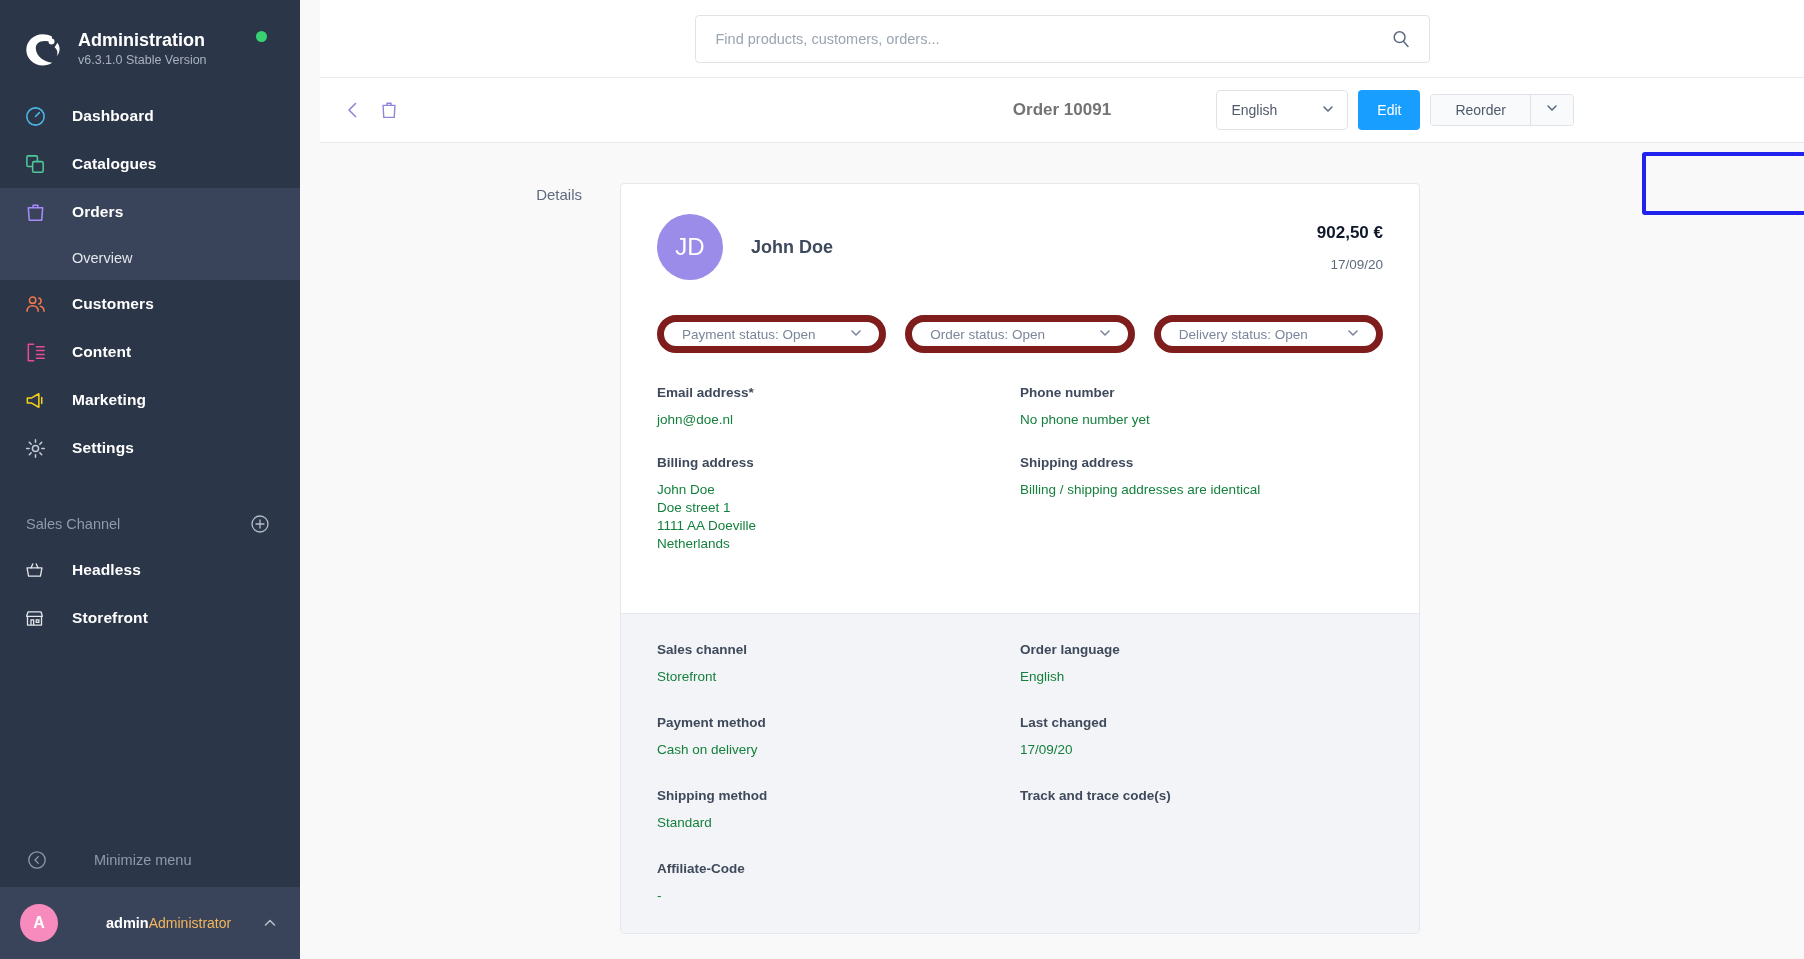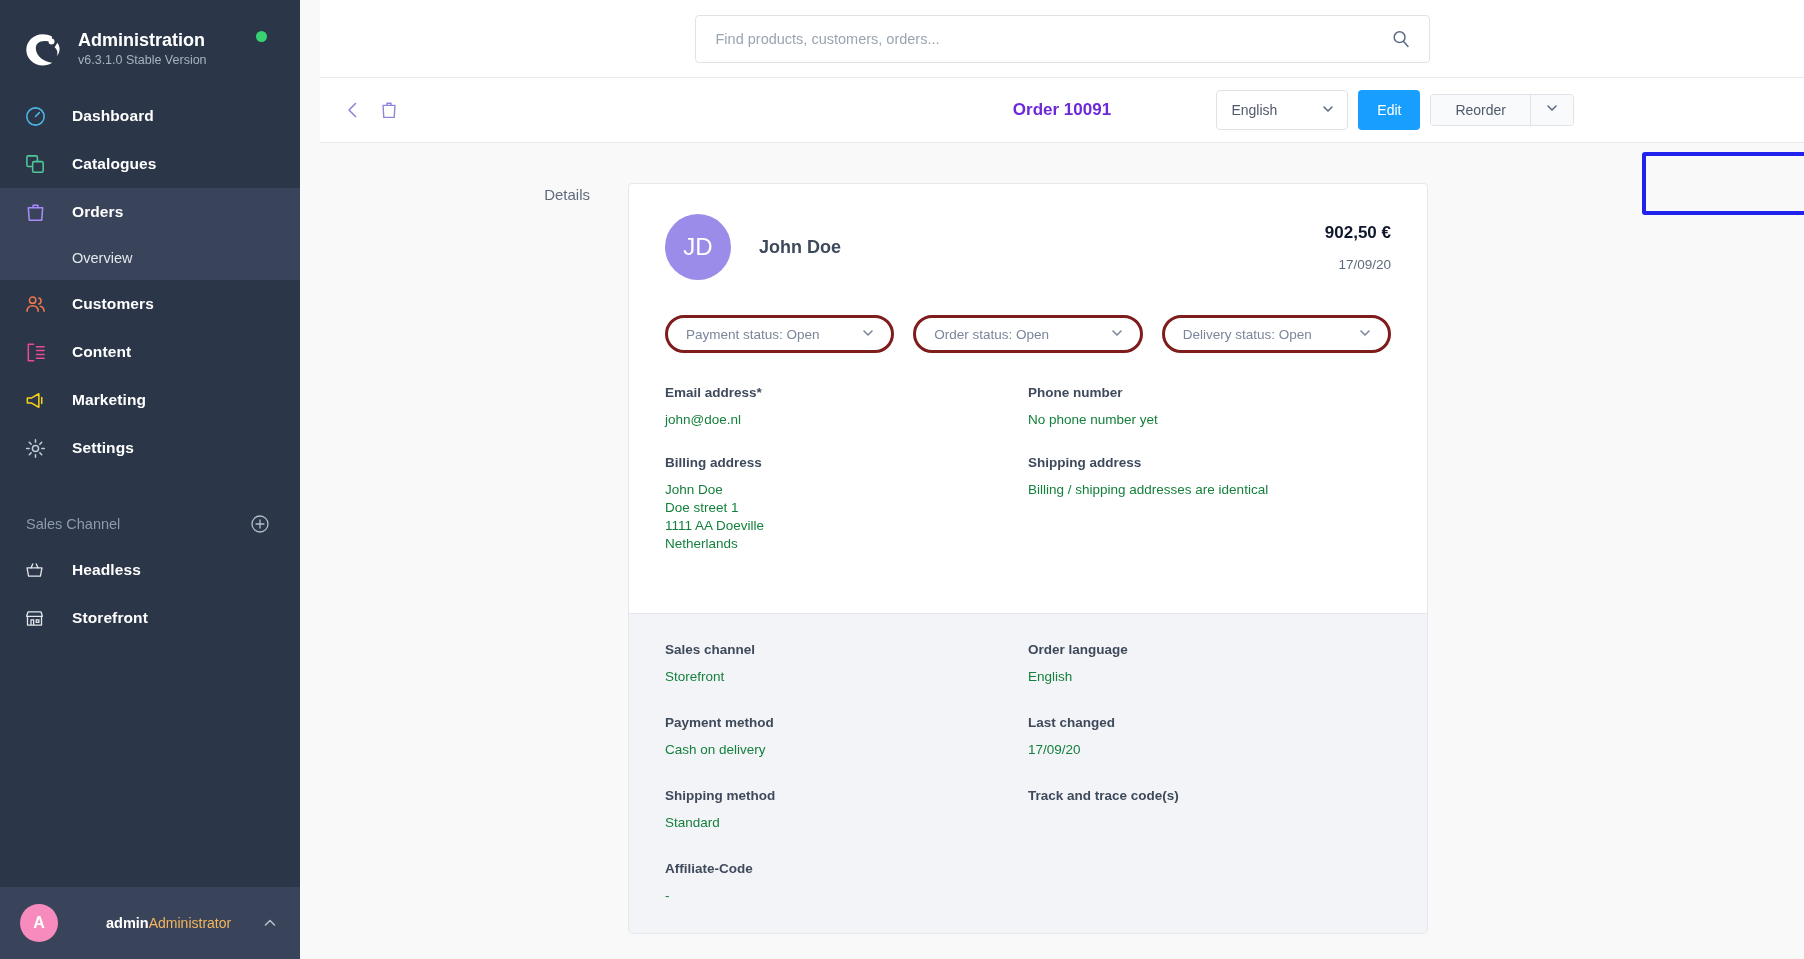--- a/index.html
+++ b/index.html
@@ -115,21 +115,21 @@
     border-bottom: 1px solid #e7e9ed;
     display: flex; align-items: center;
     padding: 0 0 0 22px;
     position: relative; flex: 0 0 65px;
   }
   .sm-back { width: 22px; height: 22px; margin-right: 14px; cursor: pointer; }
   .sm-modicon { width: 22px; height: 22px; cursor: pointer; }
   .sm-title {
     position: absolute; left: 0; right: 0;
     text-align: center; pointer-events: none;
-    font-size: 17px; font-weight: bold; color: #6d28d9;
+    font-size: 17px; font-weight: bold; color: #737373;
   }
   .sm-actions {
     margin-left: auto; display: flex; align-items: center;
     gap: 10px; padding-right: 230px; position: relative; z-index: 3;
   }
   .lang-select {
     width: 132px; height: 40px;
     border: 1px solid #dfe3e8; border-radius: 4px; background: #fff;
     display: flex; align-items: center; justify-content: space-between;
     padding: 0 12px 0 14px; cursor: pointer;
@@ -160,21 +160,21 @@
     width: 218px; height: 63px;
     border: 4px solid #2222ee; border-radius: 3px;
     pointer-events: none; z-index: 5;
   }
 
   
   .content {
     flex: 1 1 auto; overflow: hidden;
     background: #f9f9fa; padding: 40px 0 0 0;
   }
-  .row { display: flex; padding-left: 300px; margin-left: 8px; }
+  .row { display: flex; padding-left: 300px; }
   .row-label {
     width: 0; flex: 0 0 0;
     position: relative;
   }
   .row-label span {
     position: absolute; right: 38px; top: 3px;
     font-size: 15px; color: #5f6b7c; white-space: nowrap;
   }
   .card {
     width: 800px;
@@ -189,21 +189,21 @@
     font-size: 24px; font-weight: normal; flex: 0 0 66px;
   }
   .cust-name { font-size: 18px; font-weight: bold; color: #3e4a5c; margin-left: 28px; }
   .cust-right { margin-left: auto; text-align: right; }
   .cust-total { font-size: 17px; font-weight: bold; color: #0f172a; }
   .cust-date { font-size: 13.5px; color: #5f6b7c; margin-top: 14px; }
 
   .status-row { display: flex; gap: 19px; margin-top: 35px; }
   .status-sel {
     flex: 1 1 0; height: 38px;
-    border: 3px solid #7f1d1d; border-radius: 19px; background: #fff;
+    border: 7px solid #7f1d1d; border-radius: 19px; background: #fff;
     display: flex; align-items: center; justify-content: space-between;
     padding: 0 16px 0 18px; cursor: pointer;
   }
   .status-sel span { font-size: 13.5px; color: #7b869a; }
 
   .fields { display: flex; flex-wrap: wrap; margin-top: 32px; }
   .field { width: 50%; margin-bottom: 26px; }
   .f-label { font-size: 13.5px; font-weight: bold; color: #3e4a5c; margin-bottom: 11px; }
   .f-value { font-size: 13.5px; color: #15803d; line-height: 18px; }
   .f-value div { line-height: 18px; }
@@ -343,20 +343,29 @@
           <path d="M4 9.5v10h16v-10" stroke-linejoin="round"></path>
           <path d="M3 9.5l1.5-5h15l1.5 5z" stroke-linejoin="round"></path>
           <path d="M8 19.5v-6h3v6M14 13.5h3v3h-3z"></path>
         </svg>
       </span>
       <span class="sb-label">Storefront</span>
     </div>
 
     <div class="sb-spacer"></div>
 
+    <div class="sb-minimize">
+      <span class="sb-ico">
+        <svg viewBox="0 0 22 22" width="22" height="22" fill="none" stroke="#8e9aad" stroke-width="1.3">
+          <circle cx="11" cy="11" r="8.2"></circle>
+            <path d="M12.3 7.6L9 11l3.3 3.4" stroke-linecap="round" stroke-linejoin="round"></path>
+        </svg>
+      </span>
+      <span class="sb-min-label">Minimize menu</span>
+    </div>
 
     <div class="sb-user">
       <span class="sb-avatar">A</span>
       <span class="sb-user-txt">
         <span class="sb-user-name">admin</span>
         <span class="sb-user-role">Administrator</span>
       </span>
       <span class="sb-user-caret">
         <svg viewBox="0 0 16 16" width="16" height="16" fill="none" stroke="#b6bdc9" stroke-width="1.6">
           <path d="M3.5 10L8 5.5 12.5 10" stroke-linecap="round" stroke-linejoin="round"></path>

